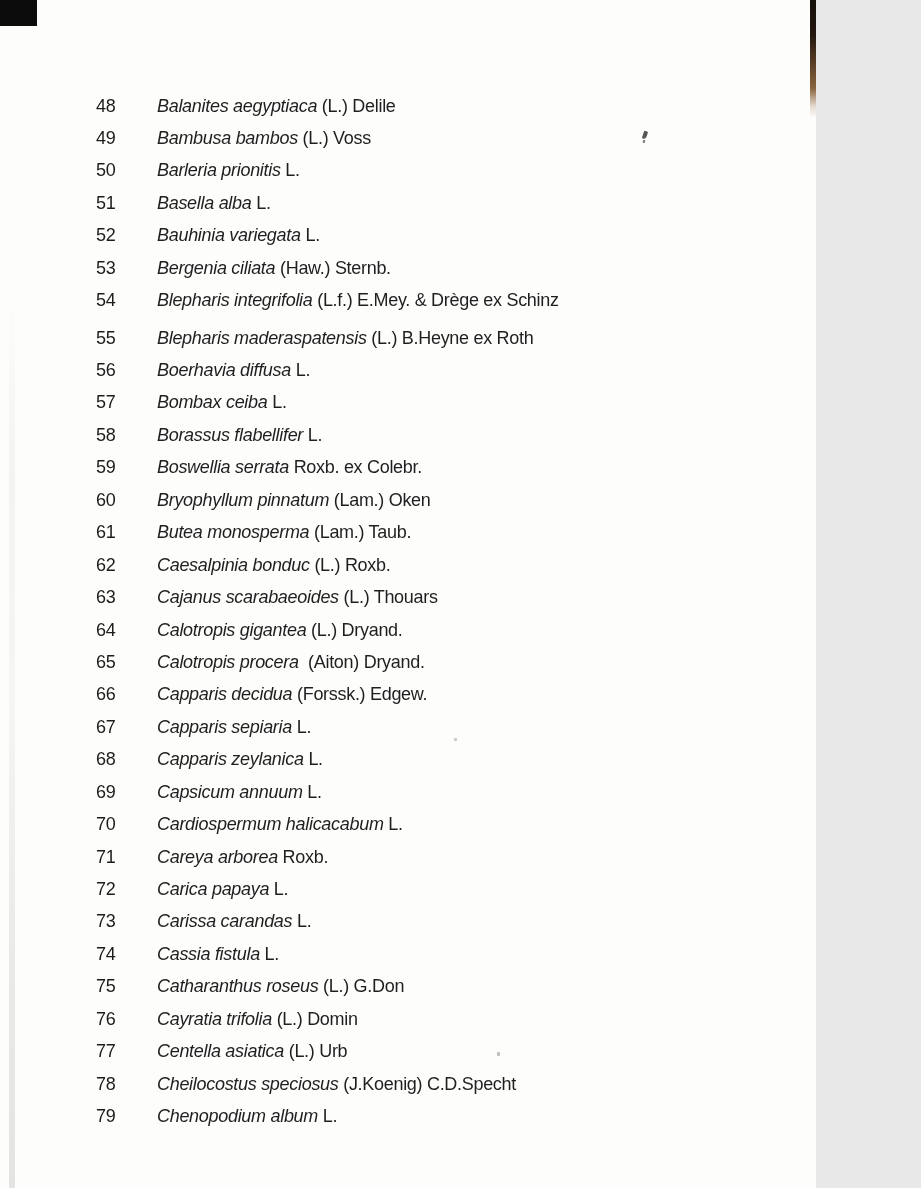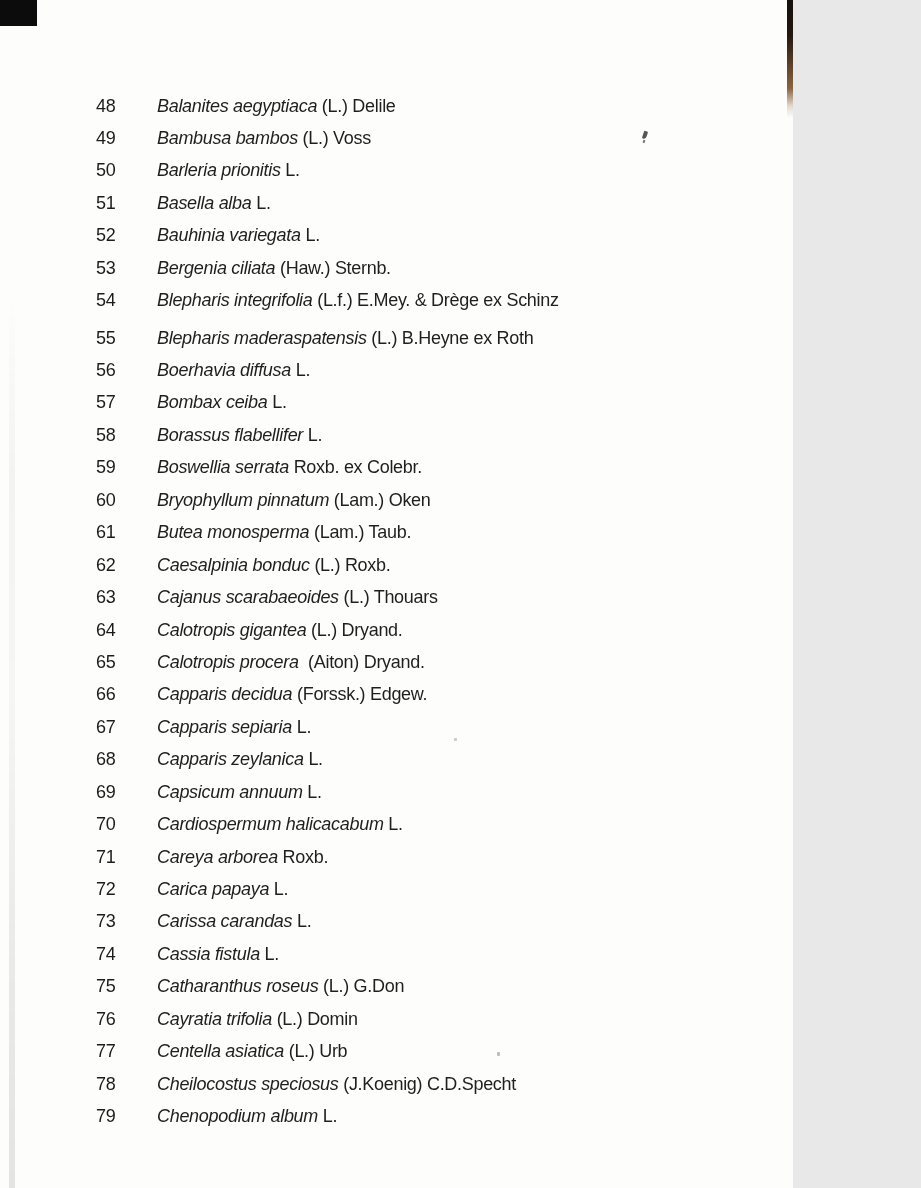--- a/index.html
+++ b/index.html
@@ -8,20 +8,21 @@
     background: #e8e8e8;
   }
   .page {
     position: relative;
     width: 793px;
     height: 1188px;
     background: #fdfdfc;
     overflow: hidden;
     font-family: "Liberation Sans", "DejaVu Sans", sans-serif;
     color: #1e1e1e;
+    padding-left: 23px;
   }
 
   
   .corner-mark {
     position: absolute;
     left: 0; top: 0;
     width: 37px; height: 26px;
     background: #0c0c0c;
   }
   .edge-bar {

